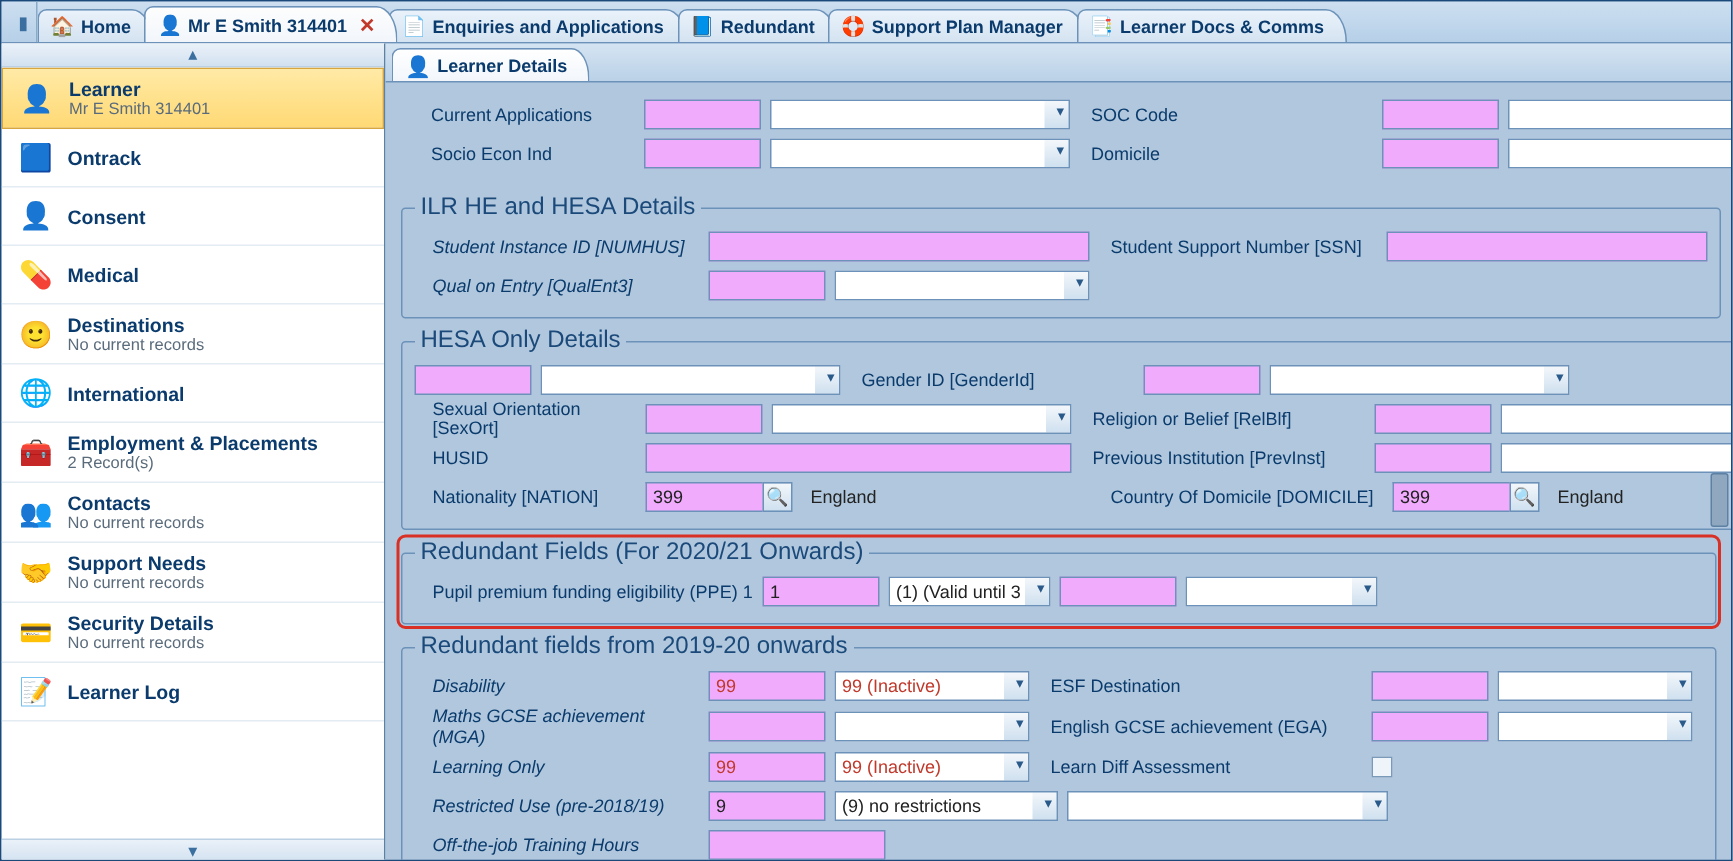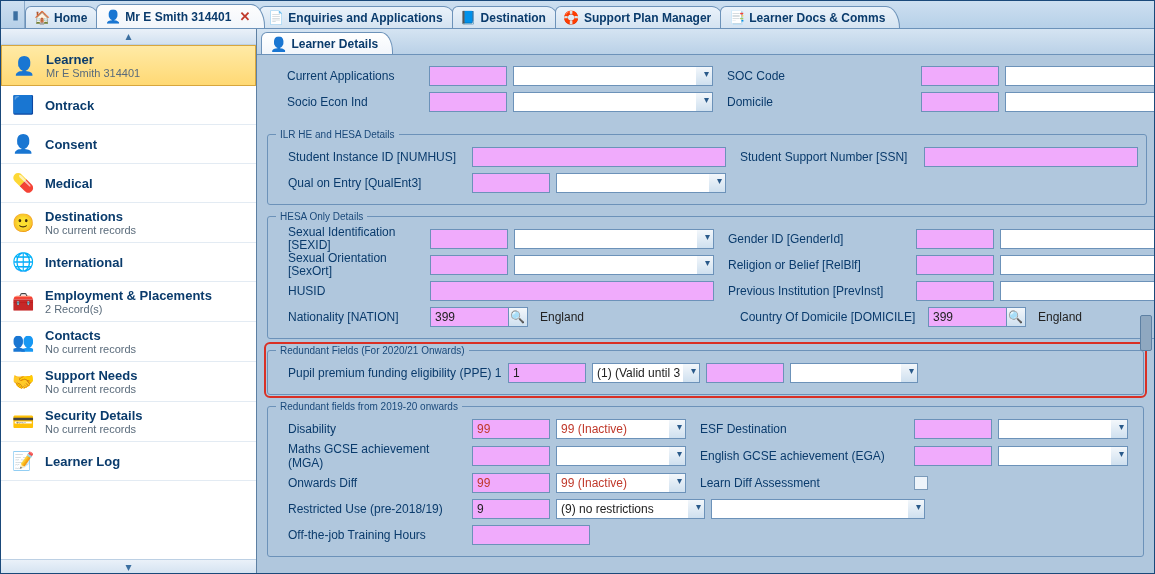--- a/index.html
+++ b/index.html
@@ -38,27 +38,27 @@
   .subtab { display:flex; align-items:center; gap:4px; height:22px; padding: 0 14px 0 8px;
     background: linear-gradient(#fff,#f2f6fb); border:1px solid #6c92b9; border-bottom:none;
     border-top-left-radius:6px; border-top-right-radius:12px 20px; color:#0a3b6c; font-weight:600;}
   .subtab .tico { font-size:14px;}
 
   .form-area { flex:1; overflow:auto; padding: 8px 10px 8px 10px; position:relative;}
   .scroll-ind { position:absolute; right:2px; top:50%; width:12px; height:36px; background:#8fa8c0; border:1px solid #5d80a3; border-radius:2px;}
 
   fieldset.grp { border:1px solid #6c92b9; border-radius:3px; margin-bottom: 6px; padding: 4px 8px 8px 8px; position:relative;}
   fieldset.grp.noborder { border-color: transparent; border:none; padding-top:0;}
-  fieldset.grp legend { color:#1a497a; padding: 0 4px; font-size:10px;}
+  fieldset.grp legend { color:#1a497a; padding: 0 4px; font-size:16px;}
   fieldset.highlight { outline: 2px solid #d93025; outline-offset: 1px;}
 
   .row { display:flex; align-items:center; gap:6px; min-height: 26px;}
   .lbl { color:#0a3b6c; font-weight:500; display:flex; align-items:center;}
   .lbl.w1 { width: 148px; padding-left: 12px;}
-  .lbl.w1b { width: 190px; padding-left: 12px;}
+  .lbl.w1b { width: 190px; padding-left: 12px; font-style: italic;}
   .lbl.w2 { width: 190px; padding-left: 8px;}
   .lbl.w2b { width: 216px; padding-left: 8px;}
 
   input.txt, select.sel {
     height: 20px; border:1px solid #6c92b9; background:#f0abfc; padding: 1px 4px; color:#222;
   }
   input.txt { }
   select.sel { appearance:none; -webkit-appearance:none; background: #fff; padding-right: 18px;
     background-image: linear-gradient(#f3f7fb,#cfe0ef); background-size: 16px 100%; background-position: right center; background-repeat: no-repeat;
   }
@@ -89,21 +89,21 @@
     <span class="tico">👤</span>
     <span>Mr E Smith 314401</span>
     <span class="close">✕</span>
   </div>
   <div class="tab">
     <span class="tico">📄</span>
     <span>Enquiries and Applications</span>
   </div>
   <div class="tab">
     <span class="tico">📘</span>
-    <span>Destination</span>
+    <span>Redundant</span>
   </div>
   <div class="tab">
     <span class="tico">🛟</span>
     <span>Support Plan Manager</span>
   </div>
   <div class="tab">
     <span class="tico">📑</span>
     <span>Learner Docs &amp; Comms</span>
   </div>
 </div>
@@ -231,21 +231,20 @@
         <div class="row">
           <span class="lbl w1b" style="line-height:13px">Qual on Entry [QualEnt3]</span>
           <input class="txt w-s" style="">
           <span class="sel-wrap"><select class="sel" style="width:170px"><option></option></select></span>
         </div>
       </fieldset>
 
       <fieldset class="grp">
         <legend>HESA Only Details</legend>
         <div class="row">
-          <span class="lbl w1" style="line-height:13px">Sexual Identification [SEXID]</span>
           <input class="txt w-s" style="">
           <span class="sel-wrap"><select class="sel w-l"><option></option></select></span>
           <span class="lbl w2" style="line-height:13px">Gender ID [GenderId]</span>
           <input class="txt w-s" style="">
           <span class="sel-wrap"><select class="sel w-l"><option></option></select></span>
         </div>
         <div class="row">
           <span class="lbl w1" style="line-height:13px">Sexual Orientation [SexOrt]</span>
           <input class="txt w-s" style="">
           <span class="sel-wrap"><select class="sel w-l"><option></option></select></span>
@@ -299,21 +298,21 @@
         </div>
         <div class="row">
           <span class="lbl w1b">Maths GCSE achievement (MGA)</span>
           <input class="txt w-s" style="">
           <span class="sel-wrap"><select class="sel" style="width:130px"><option></option></select></span>
           <span class="lbl w2b">English GCSE achievement (EGA)</span>
           <input class="txt w-s" style="">
           <span class="sel-wrap"><select class="sel" style="width:130px"><option></option></select></span>
         </div>
         <div class="row red">
-          <span class="lbl w1b">Onwards Diff</span>
+          <span class="lbl w1b">Learning Only</span>
           <input class="txt w-s" value="99" style="">
           <span class="sel-wrap"><select class="sel" style="width:130px"><option>99 (Inactive)</option></select></span>
           <span class="lbl w2b">Learn Diff Assessment</span>
           <span class="chk"></span>
         </div>
         <div class="row">
           <span class="lbl w1b">Restricted Use (pre-2018/19)</span>
           <input class="txt w-s" value="9" style="">
           <span class="sel-wrap"><select class="sel" style="width:149px"><option>(9) no restrictions</option></select></span>
           <span class="sel-wrap"><select class="sel" style="width:214px"><option></option></select></span>

